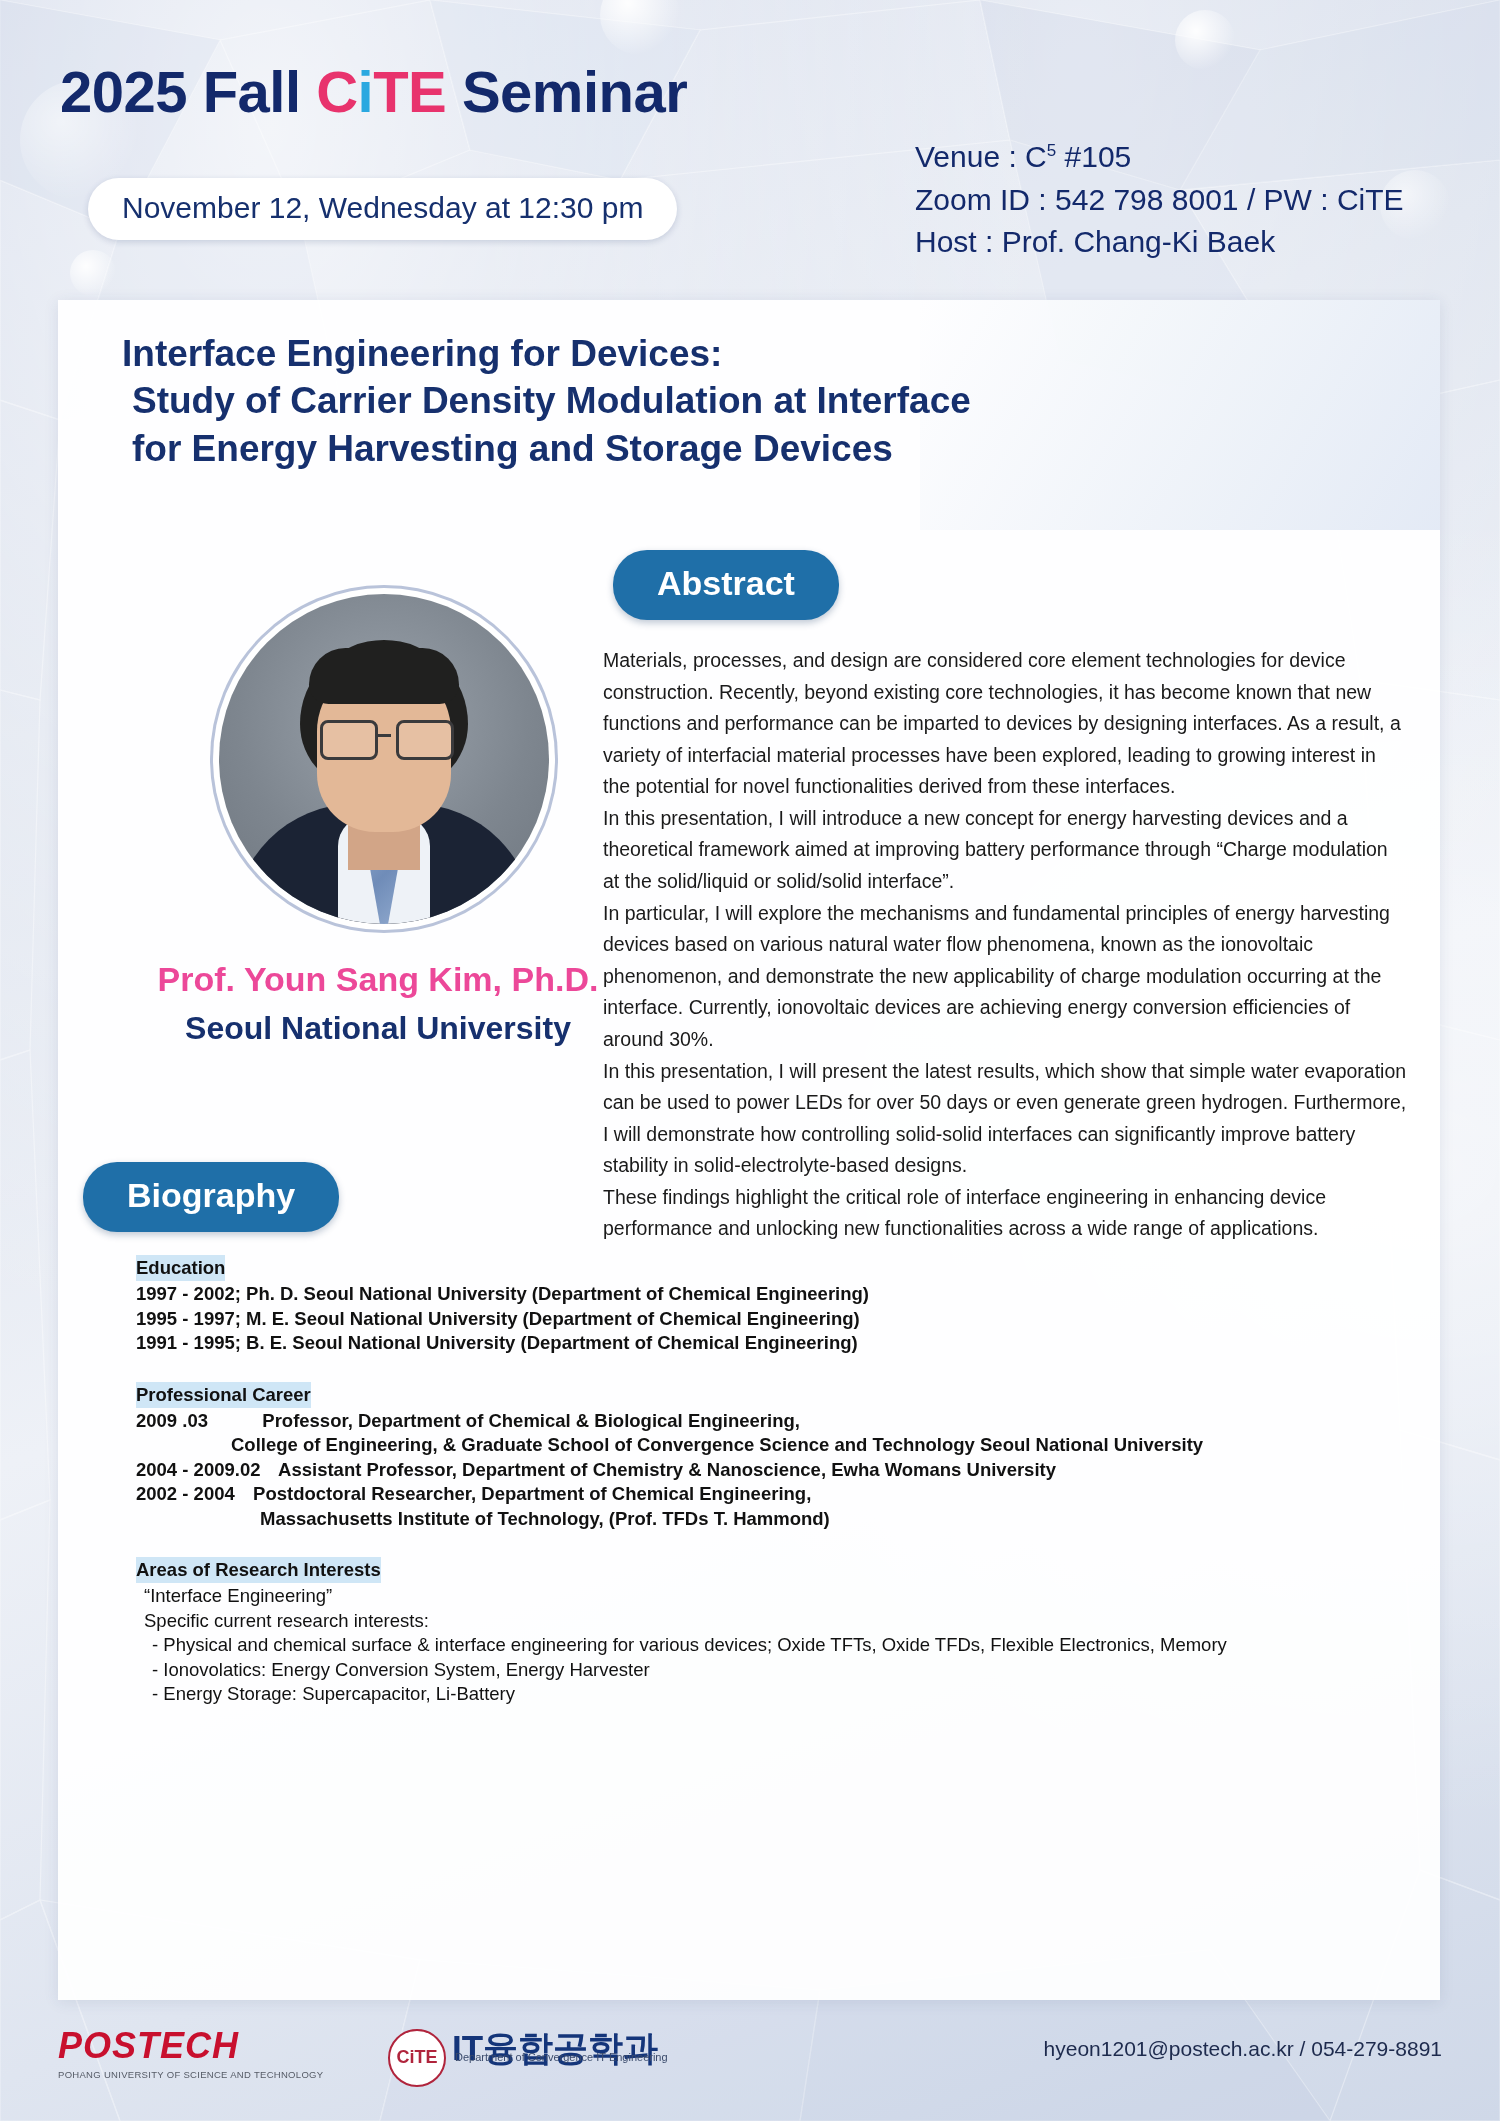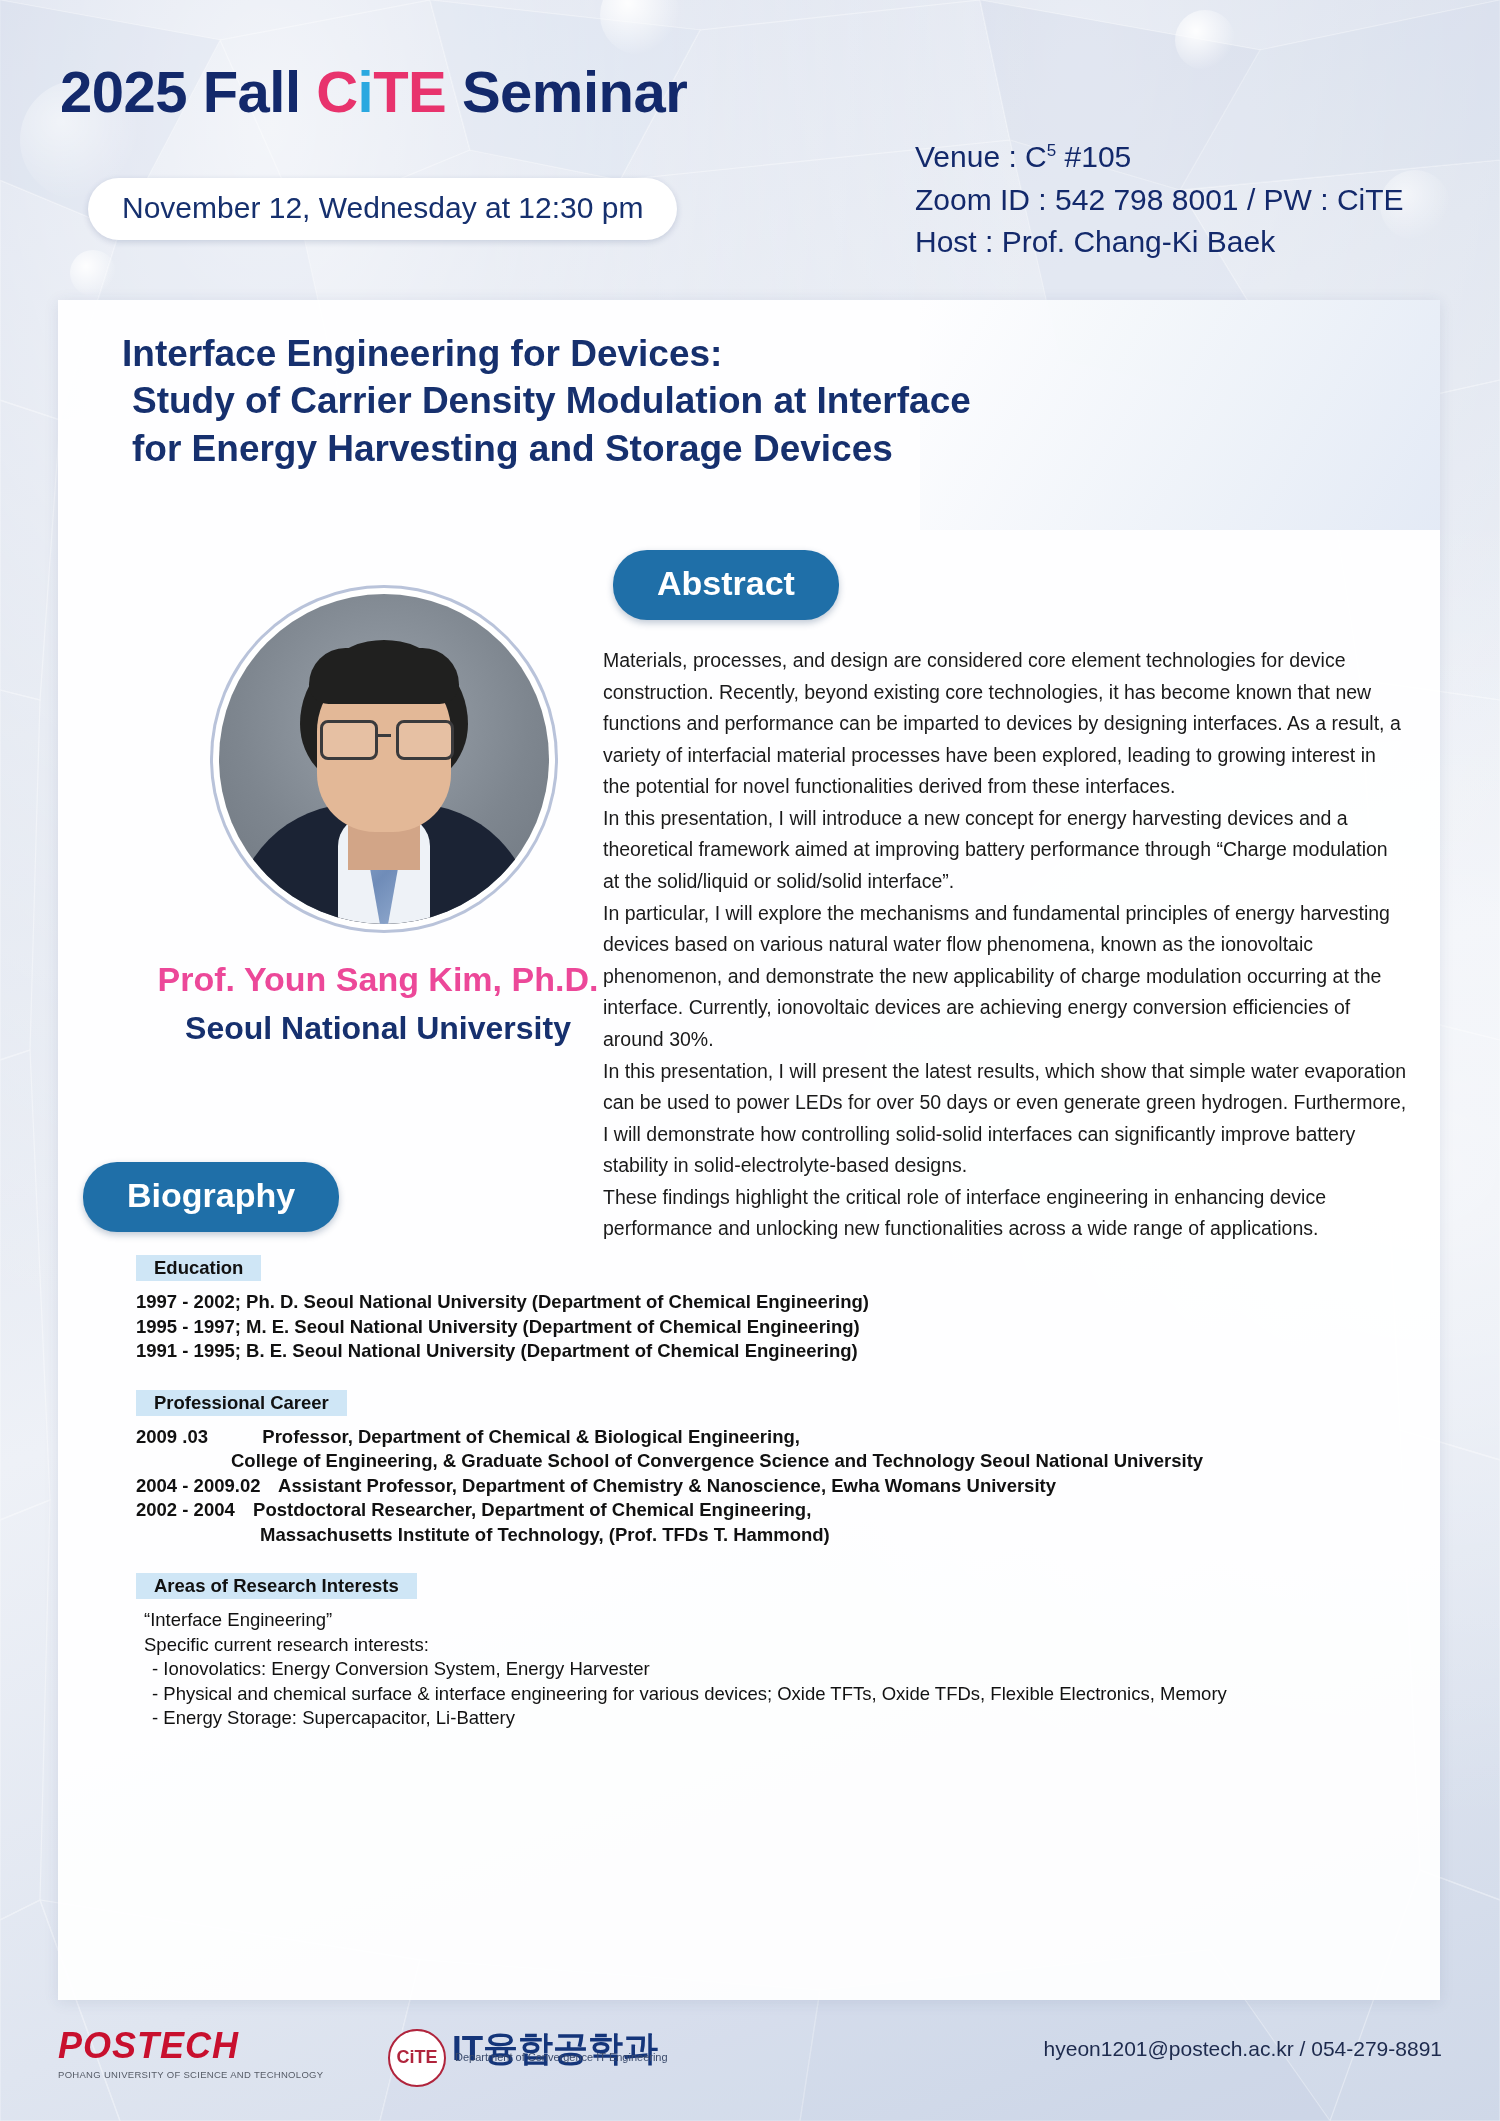--- a/index.html
+++ b/index.html
@@ -253,22 +253,22 @@
     top: 955px;
     width: 1270px;
     font-size: 18.5px;
     color: #111111;
     line-height: 1.32;
   }
   .bio-head {
     display: inline-block;
     background: #cfe6f6;
     font-weight: bold;
-    padding: 1px 18px;
-    margin-bottom: 9px;
+    padding: 1px 0;
+    margin-bottom: 1px;
   }
   .bio-block { margin-bottom: 26px; }
   .bio-line { font-weight: bold; white-space: nowrap; }
   .bio-line.soft { font-weight: normal; }
   .indent-1 { padding-left: 95px; }
   .indent-2 { padding-left: 28px; }
   .bullet { padding-left: 16px; }
 
   
   .footer {
@@ -461,22 +461,22 @@
           <span style="display:inline-block;width:8px"></span>
           <span>Postdoctoral Researcher, Department of Chemical Engineering,</span>
         </div>
         <div class="bio-line indent-2" style="padding-left:124px">Massachusetts Institute of Technology, (Prof. TFDs T. Hammond)</div>
       </div>
 
       <div class="bio-block">
         <div class="bio-head">Areas of Research Interests</div>
         <div class="bio-line soft indent-2" style="padding-left:8px">“Interface Engineering”</div>
         <div class="bio-line soft indent-2" style="padding-left:8px">Specific current research interests:</div>
+        <div class="bio-line soft bullet">-  Physical and chemical surface &amp; interface engineering for various devices; Oxide TFTs, Oxide TFDs, Flexible Electronics, Memory</div>
         <div class="bio-line soft bullet">-  Ionovolatics: Energy Conversion System, Energy Harvester</div>
-        <div class="bio-line soft bullet">-  Physical and chemical surface &amp; interface engineering for various devices; Oxide TFTs, Oxide TFDs, Flexible Electronics, Memory</div>
         <div class="bio-line soft bullet">-  Energy Storage: Supercapacitor, Li-Battery</div>
       </div>
 
     </div>
   </div>
 
   <div class="footer">
     <div class="postech-logo">
       <div class="postech-word">POSTECH</div>
       <div class="postech-sub">POHANG UNIVERSITY OF SCIENCE AND TECHNOLOGY</div>

